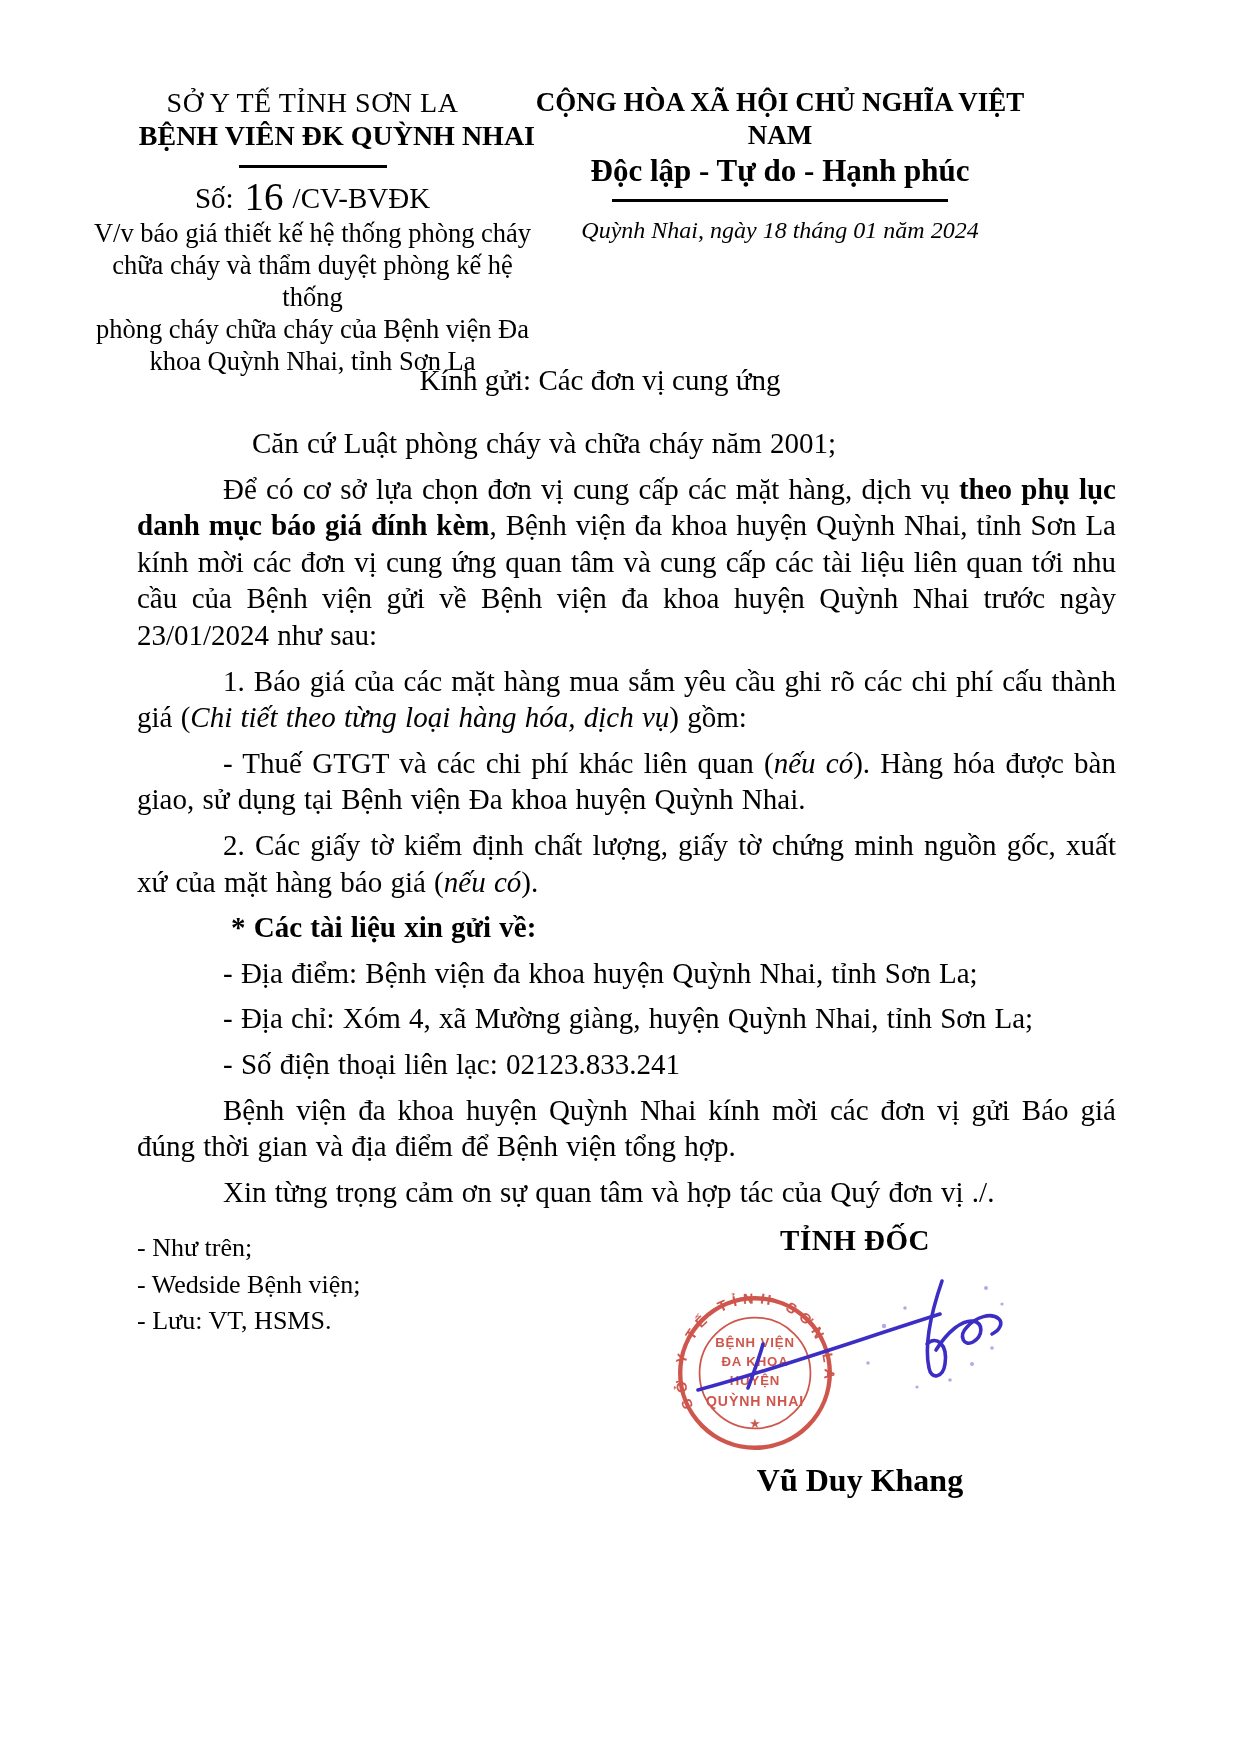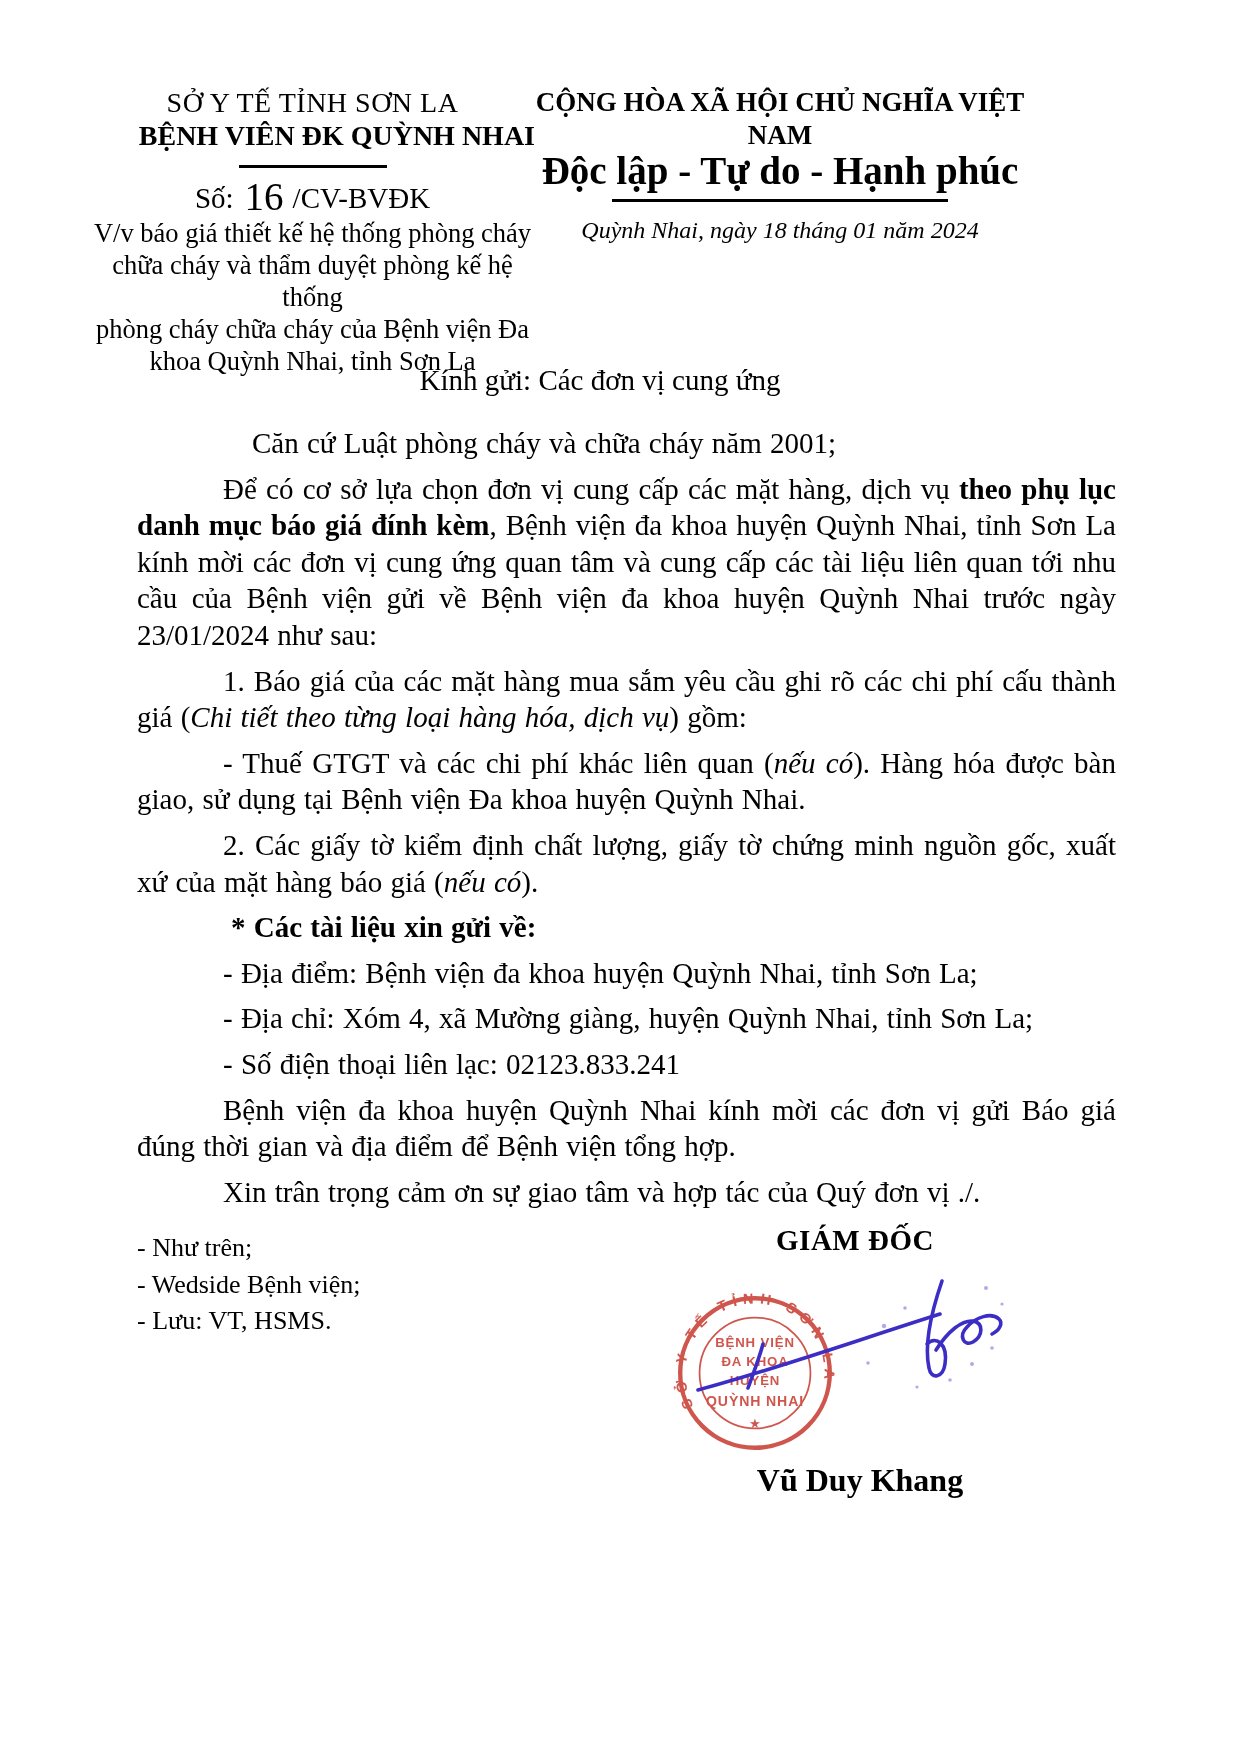--- a/index.html
+++ b/index.html
@@ -18,21 +18,21 @@
   .hdr-left .org-parent { font-size:28px; line-height:33px; letter-spacing:.5px; }
   .hdr-left .org-name   { font-size:28px; line-height:33px; font-weight:bold;text-align:right; }
   .hdr-left .rule { width:148px; border-top:3px solid #000; margin:13px auto 9px auto; }
   .doc-number { font-size:29px; line-height:36px; }
   .doc-number .num { display:inline-block; padding:0 9px 0 11px; position:relative; top:2px; font-size:39px; }
   .subject { margin-top:1px; font-size:26.5px; line-height:32px; }
 
   
   .hdr-right { top:86px; left:520px; width:520px; text-align:center; }
   .hdr-right .national { font-size:27px; line-height:33px; font-weight:bold; }
-  .hdr-right .motto    { font-size:39px; line-height:38px; font-weight:bold; }
+  .hdr-right .motto    { font-size:31px; line-height:38px; font-weight:bold; }
   .hdr-right .rule { width:336px; border-top:3px solid #000; margin:9px auto 10px auto; }
   .hdr-right .dateline { font-size:24px; line-height:36px; font-style:italic; }
 
   
   .salutation { top:364px; left:0; width:1200px; text-align:center; font-size:29px; }
 
   
   .body-text { top:425px; left:137px; width:979px; }
   .body-text p {
     font-size:29px; line-height:36.6px;
@@ -89,32 +89,32 @@
       <p style="text-indent: 115px;"><span>Căn cứ Luật phòng cháy và chữa cháy năm 2001;</span></p>
       <p><span>Để có cơ sở lựa chọn đơn vị cung cấp các mặt hàng, dịch vụ </span><span style="font-weight: bold;">theo phụ lục danh mục báo giá đính kèm</span><span>, Bệnh viện đa khoa huyện Quỳnh Nhai, tỉnh Sơn La kính mời các đơn vị cung ứng quan tâm và cung cấp các tài liệu liên quan tới nhu cầu của Bệnh viện gửi về Bệnh viện đa khoa huyện Quỳnh Nhai trước ngày 23/01/2024 như sau:</span></p>
       <p><span>1. Báo giá của các mặt hàng mua sắm yêu cầu ghi rõ các chi phí cấu thành giá (</span><span style="font-style: italic;">Chi tiết theo từng loại hàng hóa, dịch vụ</span><span>) gồm:</span></p>
       <p><span>- Thuế GTGT và các chi phí khác liên quan (</span><span style="font-style: italic;">nếu có</span><span>). Hàng hóa được bàn giao, sử dụng tại Bệnh viện Đa khoa huyện Quỳnh Nhai.</span></p>
       <p><span>2. Các giấy tờ kiểm định chất lượng, giấy tờ chứng minh nguồn gốc, xuất xứ của mặt hàng báo giá (</span><span style="font-style: italic;">nếu có</span><span>).</span></p>
       <p><span style="font-weight: bold; margin-left: 8px;">* Các tài liệu xin gửi về:</span></p>
       <p><span>- Địa điểm: Bệnh viện đa khoa huyện Quỳnh Nhai, tỉnh Sơn La;</span></p>
       <p><span>- Địa chỉ: Xóm 4, xã Mường giàng, huyện Quỳnh Nhai, tỉnh Sơn La;</span></p>
       <p><span>- Số điện thoại liên lạc: 02123.833.241</span></p>
       <p><span>Bệnh viện đa khoa huyện Quỳnh Nhai kính mời các đơn vị gửi Báo giá đúng thời gian và địa điểm để Bệnh viện tổng hợp.</span></p>
-      <p><span>Xin trân trọng cảm ơn sự giao tâm và hợp tác của Quý đơn vị ./.</span></p>
+      <p><span>Xin từng trọng cảm ơn sự quan tâm và hợp tác của Quý đơn vị ./.</span></p>
     </div>
 
   <div class="abs recipients">
     <div>
         <div class="item">- Như trên;</div>
         <div class="item">- Wedside Bệnh viện;</div>
         <div class="item">- Lưu: VT, HSMS.</div>
       </div>
   </div>
 
-  <div class="abs director-title">GIÁM ĐỐC</div>
+  <div class="abs director-title">TỈNH ĐỐC</div>
   <div class="abs signer-name">Vũ Duy Khang</div>
 
   <div class="abs stamp-wrap">
     <svg viewBox="0 0 200 200">
       <circle cx="100" cy="100" r="85" fill="none" style="stroke:var(--stamp-red)" stroke-width="5"></circle>
       <circle cx="100" cy="100" r="63" fill="none" style="stroke:var(--stamp-red)" stroke-width="2"></circle>
       <path id="ringArc" d="M 31.6 139.5 A 79 79 0 1 1 168.4 139.5" fill="none"></path>
       <text class="stamp-text" font-size="16.5" letter-spacing="6.5" style="fill:var(--stamp-red)"><textPath href="#ringArc" startOffset="2">SỞ Y TẾ TỈNH SƠN LA</textPath></text>
       <text class="stamp-text" x="100" y="163" text-anchor="middle" font-size="15" style="fill:var(--stamp-red)">★</text>
       <text class="stamp-text" x="100" y="70" text-anchor="middle" font-size="15" letter-spacing="1" style="fill:var(--stamp-red)">BỆNH VIỆN</text>

